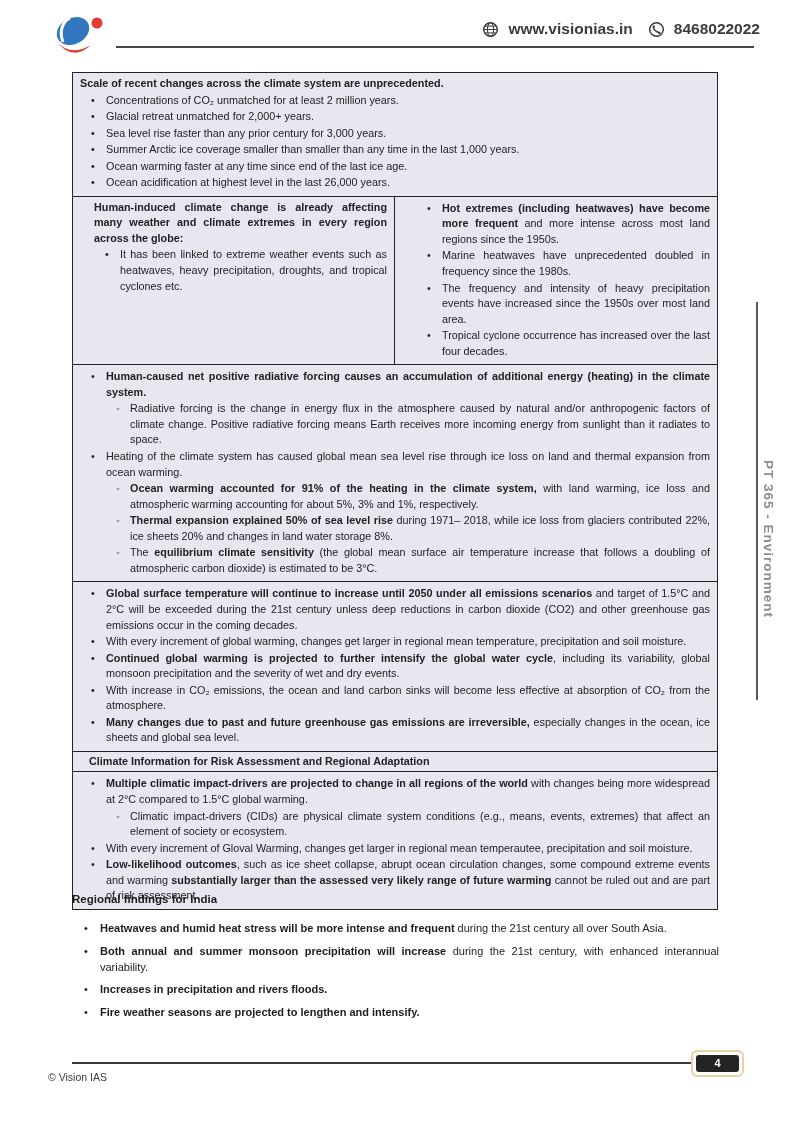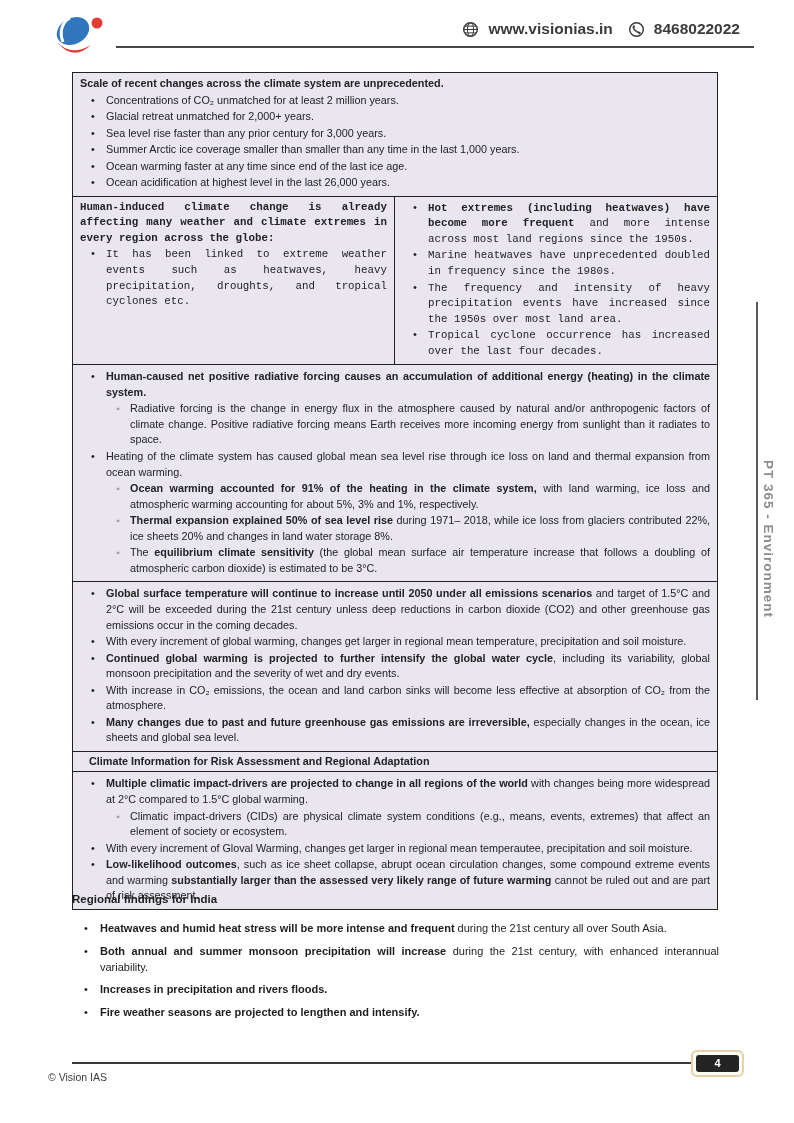--- a/index.html
+++ b/index.html
@@ -7,34 +7,34 @@
   body {
     font-family:"Liberation Sans", sans-serif;
     background:#ffffff; color:#1d1d1d;
     position:relative; overflow:hidden;
   }
   .page { position:absolute; inset:0; }
 
   
   .logo { position:absolute; left:46px; top:12px; width:64px; height:52px; }
   .header-rule { position:absolute; left:116px; top:46px; width:638px; border-top:2px solid #474747; }
-  .header-right { position:absolute; top:20px; right:54px; display:flex; align-items:center; gap:9px;
+  .header-right { position:absolute; top:20px; right:34px; display:flex; align-items:center; gap:9px;
                   font-size:15.5px; font-weight:700; color:#3b3b3b; }
   .hicon { width:17px; height:17px; display:inline-block; }
 
   
   .doc-table { position:absolute; left:72px; top:72px; width:646px;
                background:#e9e6f0; border:1px solid #222;
                font-size:10.8px; line-height:1.44; color:#222; }
   .sec { padding:3px 7px 4px 7px; border-bottom:1px solid #222; }
   .sec:last-child { border-bottom:none; }
   .sec-title { font-weight:700; text-align:justify; }
   .hdr-row { font-weight:700; padding:2px 16px; }
   .two-col { display:flex; padding:0; }
-  .col { width:50%; padding:3px 7px 4px 7px;font-family:Liberation Mono, monospace; }
+  .col { width:50%; padding:3px 7px 4px 21px; }
   .col-left { border-right:1px solid #222; }
   .li { display:flex; align-items:flex-start; margin:1px 0; }
   .l1 .bullet { flex:0 0 26px; text-align:center; }
   .l2 { margin-left:26px; }
   .l2 .bullet { flex:0 0 24px; text-align:center; font-size:10px; padding-top:1px; }
   .txt { flex:1; text-align:justify; }
   .b { font-weight:700; }
 
   
   .regional { position:absolute; left:72px; top:891px; width:647px; font-size:11px; line-height:1.45; }

